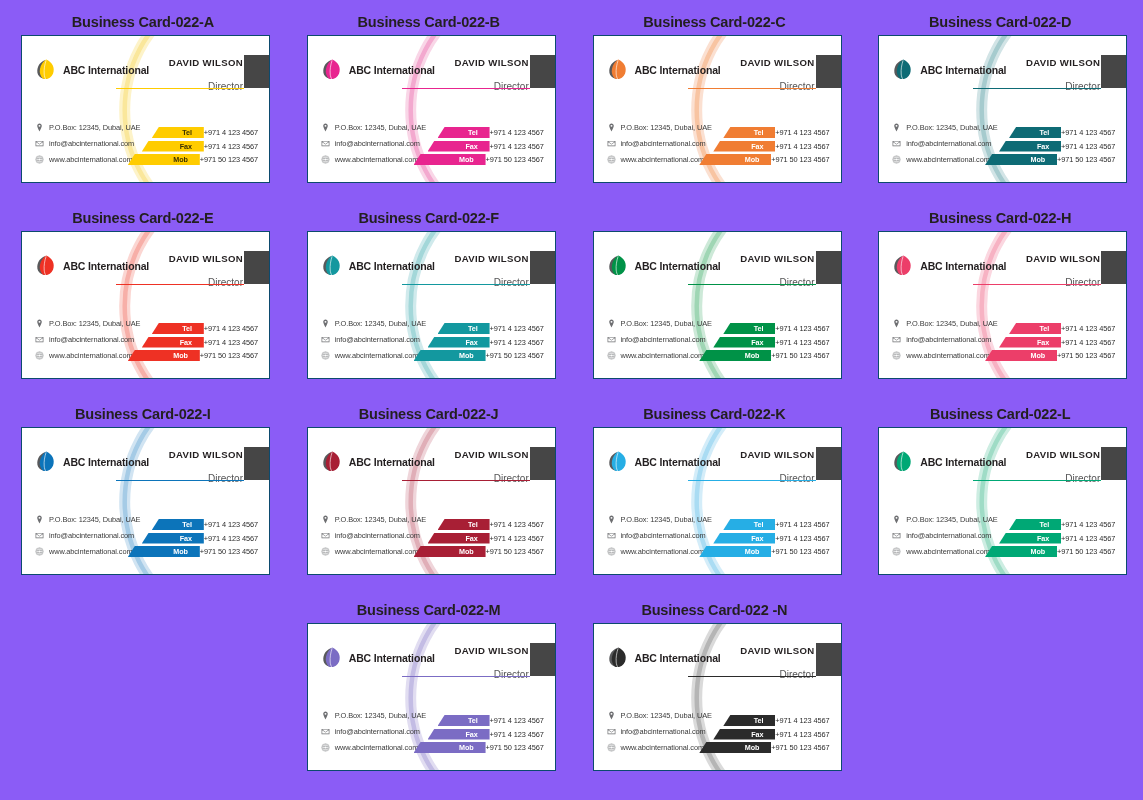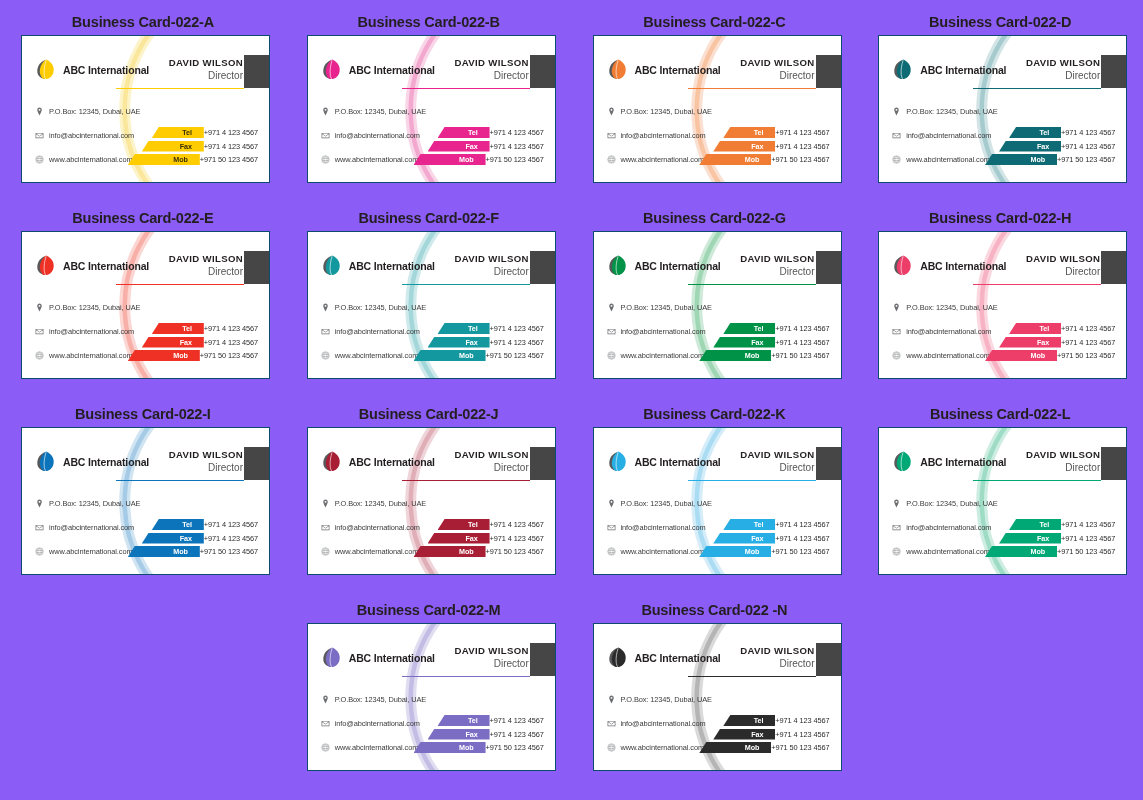--- a/index.html
+++ b/index.html
@@ -110,21 +110,21 @@
     line-height: 12px;
     padding-left: 12px;
   }
   .person-role {
     font-family: "Liberation Sans", sans-serif;
     font-weight: normal;
     font-size: 10px;
     color: #555556;
     white-space: nowrap;
     line-height: 13px;
-    margin-top: 0;
+    margin-top: 11px;
   }
   .dark-block {
     position: absolute;
     right: 0;
     top: 19px;
     width: 25px;
     height: 33px;
     background: #464646;
   }
   .name-rule {
@@ -135,21 +135,21 @@
     width: 128px;
   }
 
   
   .contact-left {
     position: absolute;
     left: 13px;
     bottom: 17px;
     display: flex;
     flex-direction: column;
-    gap: 13px;
+    gap: 5px;
   }
   .contact-row {
     display: flex;
     align-items: center;
     gap: 5px;
     height: 11px;
   }
   .contact-ico { width: 9px; height: 9px; display: block; flex: none; }
   .contact-txt {
     font-family: "Liberation Sans", sans-serif;
@@ -549,21 +549,20 @@
               <span class="phone-num">+971 4 123 4567</span>
             </div>
             <div class="phone-row">
               <span class="phone-tag" style="background: rgb(19, 152, 159); color: rgb(255, 255, 255); width: 72px;">Mob</span>
               <span class="phone-num">+971 50 123 4567</span>
             </div>
           </div>
         </div>
       </div>
       <div class="cell">
-        <div class="card-title">Business Card-022-G</div>
         <div class="card">
           <div class="arc-wrap">
             <svg class="arc-svg" width="255" height="148" viewBox="0 0 255 148">
               <path d="M151 -26 A 108 120 0 0 0 151 174" fill="none" stroke="#CDE9D8" stroke-width="11" stroke-linecap="round"></path>
               <path d="M151 -26 A 108 120 0 0 0 151 174" fill="none" stroke="#9FD6B4" stroke-width="4.5" stroke-linecap="round"></path>
             </svg>
           </div>
           <div class="logo">
             <svg viewBox="0 0 60 60" class="logo-mark">
               <path d="M8 44 C2 28 10 11 27 5 C20 15 16 24 17 33 C18 43 24 50 33 54 C22 56 13 53 8 44 Z" fill="#58595b"></path>

